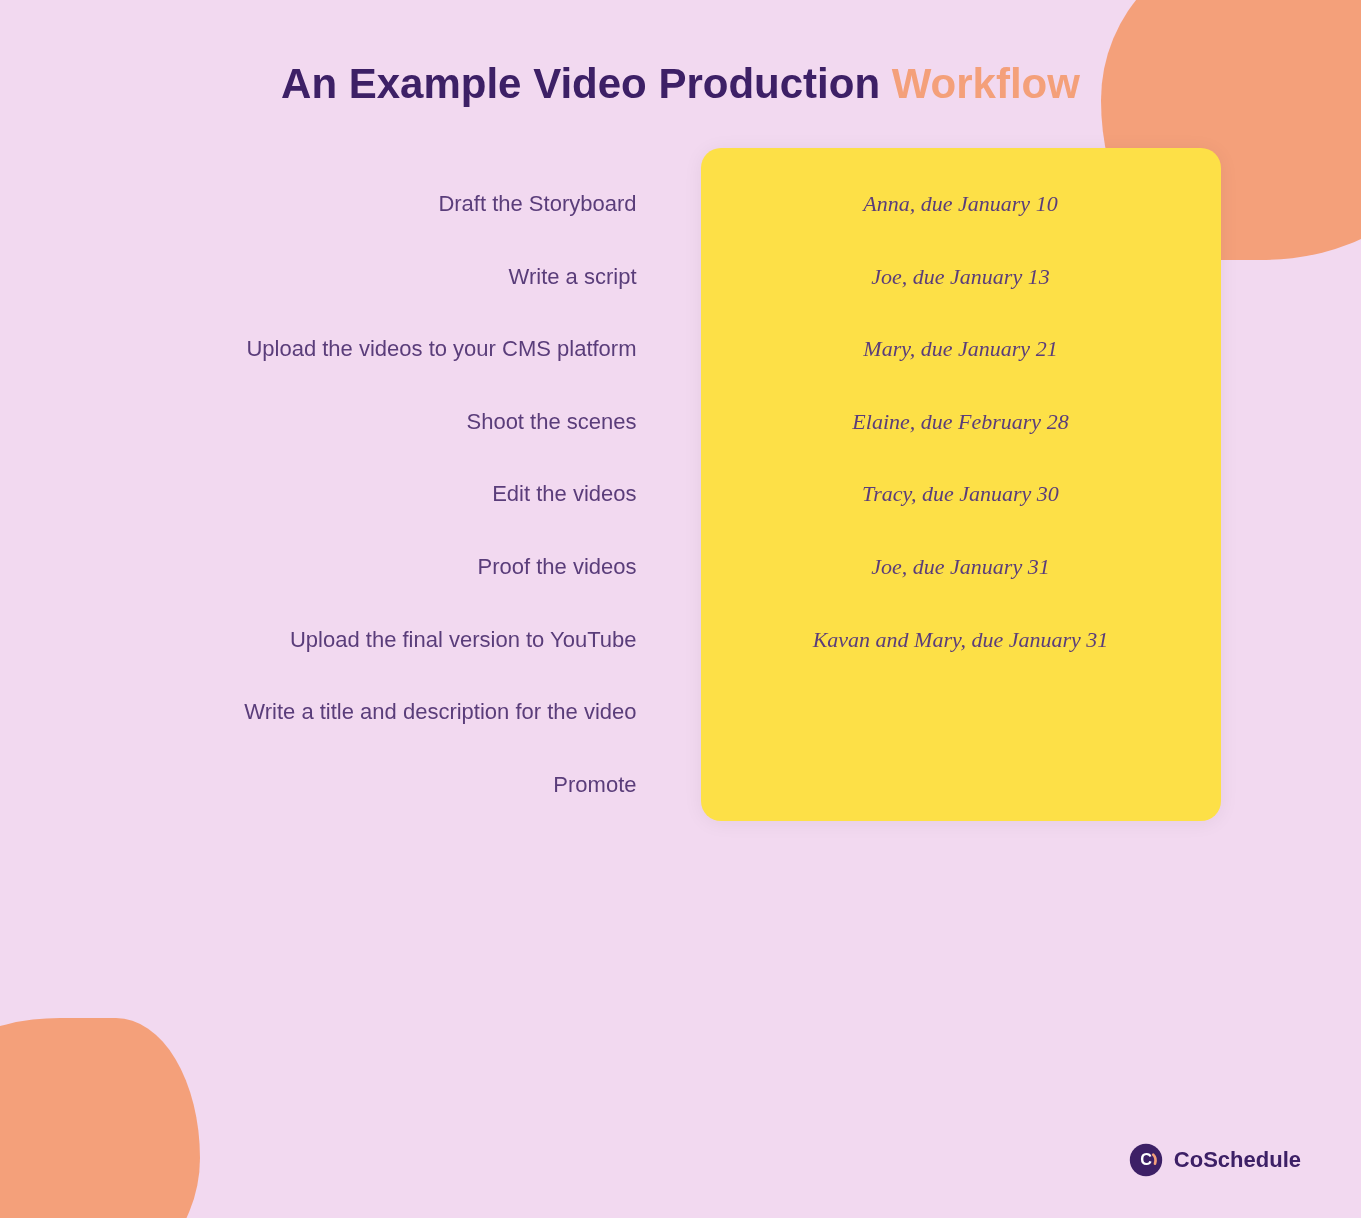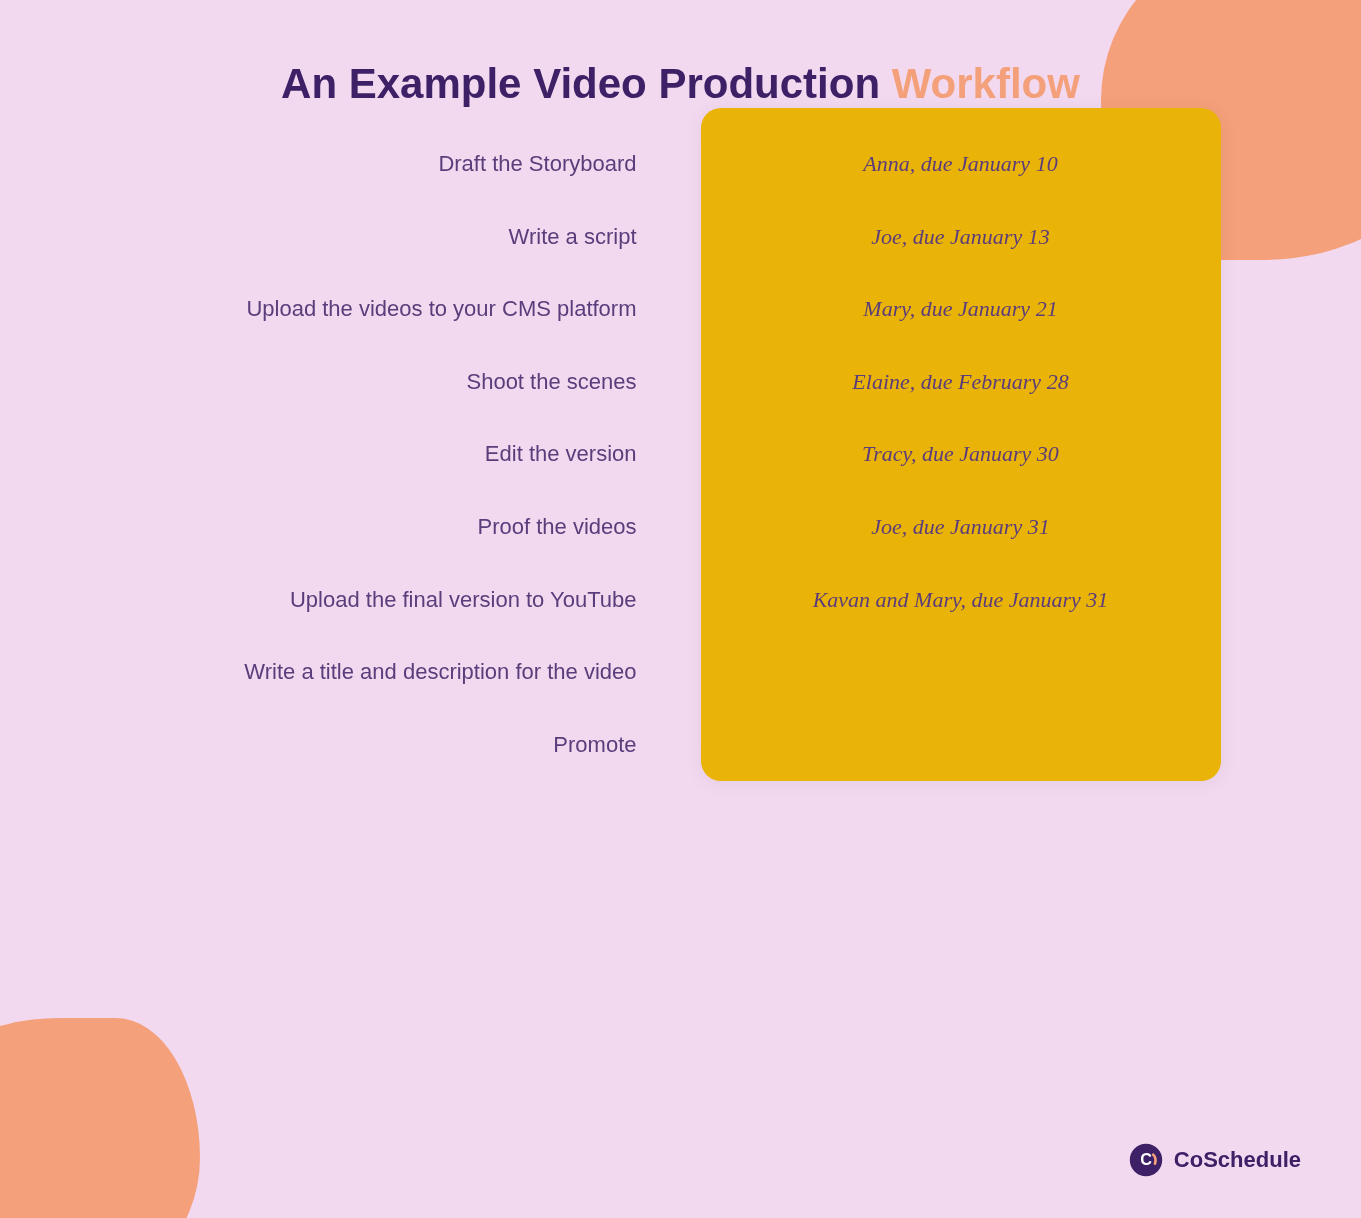--- a/index.html
+++ b/index.html
@@ -38,20 +38,21 @@
       border-radius: 50% 30% 50% 50% / 30% 50% 50% 50%;
       z-index: 0;
     }
 
     
     .page-title {
       position: relative;
       z-index: 1;
       text-align: center;
       margin-top: 60px;
+      margin-bottom: 40px;
       font-size: 42px;
       font-weight: 700;
       color: #3d2066;
       font-family: 'Arial', sans-serif;
     }
 
     .page-title .highlight {
       color: #f4a07a;
     }
 
@@ -80,21 +81,21 @@
       font-family: 'Arial', sans-serif;
       font-weight: 400;
       text-align: right;
       padding: 22px 0;
       line-height: 1.3;
     }
 
     
     .details-column {
       width: 520px;
-      background: #eab308;
+      background: #fde047;
       border-radius: 20px;
       padding: 20px 0;
       display: flex;
       flex-direction: column;
       box-shadow: 0 2px 20px rgba(0,0,0,0.06);
     }
 
     .detail-item {
       color: #5a3d7a;
       font-size: 22px;
@@ -138,21 +139,21 @@
 <h1 class="page-title">
   <span>An Example Video Production </span><span class="highlight">Workflow</span>
 </h1>
 
 <div class="content-area">
   <div class="tasks-column" id="tasks-col">
   <div class="task-label">Draft the Storyboard</div>
       <div class="task-label">Write a script</div>
       <div class="task-label">Upload the videos to your CMS platform</div>
       <div class="task-label">Shoot the scenes</div>
-      <div class="task-label">Edit the version</div>
+      <div class="task-label">Edit the videos</div>
       <div class="task-label">Proof the videos</div>
       <div class="task-label">Upload the final version to YouTube</div>
       <div class="task-label">Write a title and description for the video</div>
       <div class="task-label">Promote</div>
     </div>
   <div class="details-column" id="details-col">
   <div class="detail-item">Anna, due January 10</div>
       <div class="detail-item">Joe, due January 13</div>
       <div class="detail-item">Mary, due January 21</div>
       <div class="detail-item">Elaine, due February 28</div>

